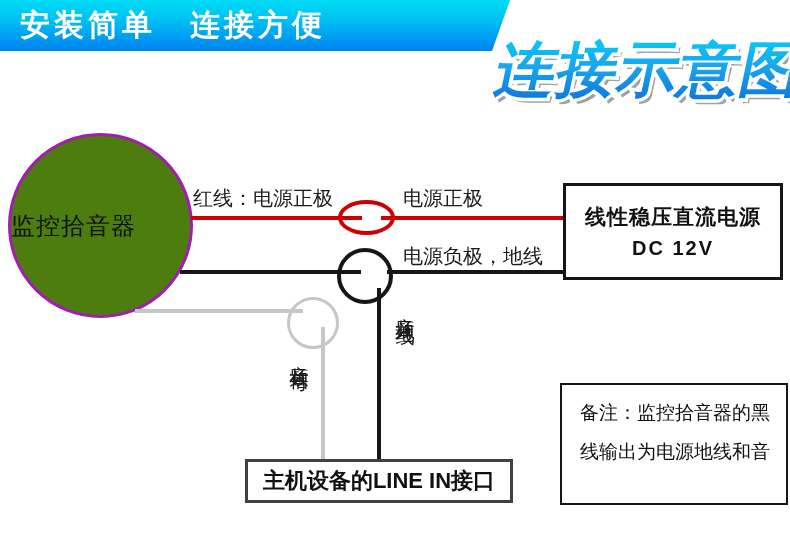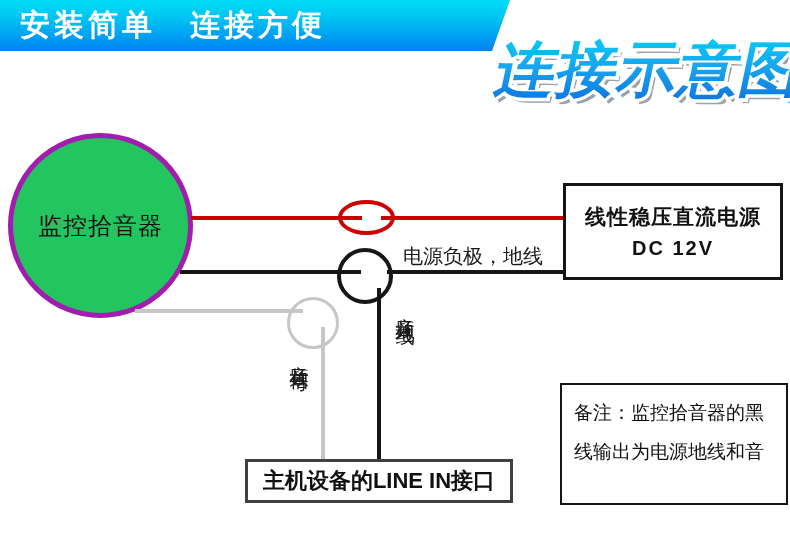--- a/index.html
+++ b/index.html
@@ -38,23 +38,23 @@
   .logo .l-shadow { color: #9aa2ab; transform: translate(5px, 5px); }
   .logo .l-stroke { color: #ffffff; -webkit-text-stroke: 7px #ffffff; }
   .logo .l-fill {
     background: linear-gradient(180deg, #00d4f6 0%, #18a6ee 45%, #0d68dc 100%);
     -webkit-background-clip: text; background-clip: text; color: transparent;
   }
 
   
   .pickup-circle {
     left: 8px; top: 133px; width: 185px; height: 185px;
-    border: 5px solid #a21caf; border-radius: 50%;
-    background: #22c55e;
-    display: flex; align-items: center; justify-content: center;
+    border: 3px solid #a21caf; border-radius: 50%;
+    background: #4d7c0f;
+    display: flex; align-items: center; justify-content: flex-start;
   }
   .pickup-label { font-size: 24px; letter-spacing: 1px; white-space: nowrap; }
 
   
   .hline { height: 4px; }
   .vline { width: 4px; }
   .red   { background: #cc0000; }
   .blk   { background: #161616; }
   .gry   { background: #c6c6c6; }
 
@@ -84,21 +84,21 @@
   .linein-box {
     left: 245px; top: 459px; width: 268px; height: 44px;
     border: 3px solid #404040; background: #ffffff;
     display: flex; align-items: center; justify-content: center;
   }
   .linein-label { font-size: 22px; font-weight: bold; white-space: nowrap; }
 
   .note-box {
     left: 560px; top: 383px; width: 228px; height: 122px;
     border: 2px solid #161616; background: #ffffff;
-    padding: 8px 12px;
+    padding: 8px 18px;
   }
   .note-line { font-size: 19px; line-height: 39px; white-space: nowrap; }
 </style>
 </head>
 <body>
 
 <div id="canvas">
 
   <div class="abs banner">
     <div class="banner-title">安装简单　连接方便</div>
@@ -110,20 +110,22 @@
     <span class="l-fill">连接示意图</span>
   </div>
 
   <div class="abs pickup-circle">
     <div class="pickup-label">监控拾音器</div>
   </div>
 
   <div class="abs hline red" style="left:191px; top:216px; width:171px;"></div>
   <div class="abs hline red" style="left:381px; top:216px; width:183px;"></div>
   <div class="abs junction j-red"></div>
+  <div class="abs wire-label" style="left:193px; top:185px;">红线：电源正极</div>
+  <div class="abs wire-label" style="left:403px; top:185px;">电源正极</div>
 
   <div class="abs hline blk" style="left:180px; top:270px; width:181px;"></div>
   <div class="abs hline blk" style="left:387px; top:270px; width:177px;"></div>
   <div class="abs junction j-blk"></div>
   <div class="abs vline blk" style="left:377px; top:288px; height:172px;"></div>
   <div class="abs wire-label" style="left:403px; top:243px;">电源负极，地线</div>
 
   <div class="abs hline gry" style="left:135px; top:309px; width:168px;"></div>
   <div class="abs junction j-gry"></div>
   <div class="abs vline gry" style="left:321px; top:327px; height:133px;"></div>

